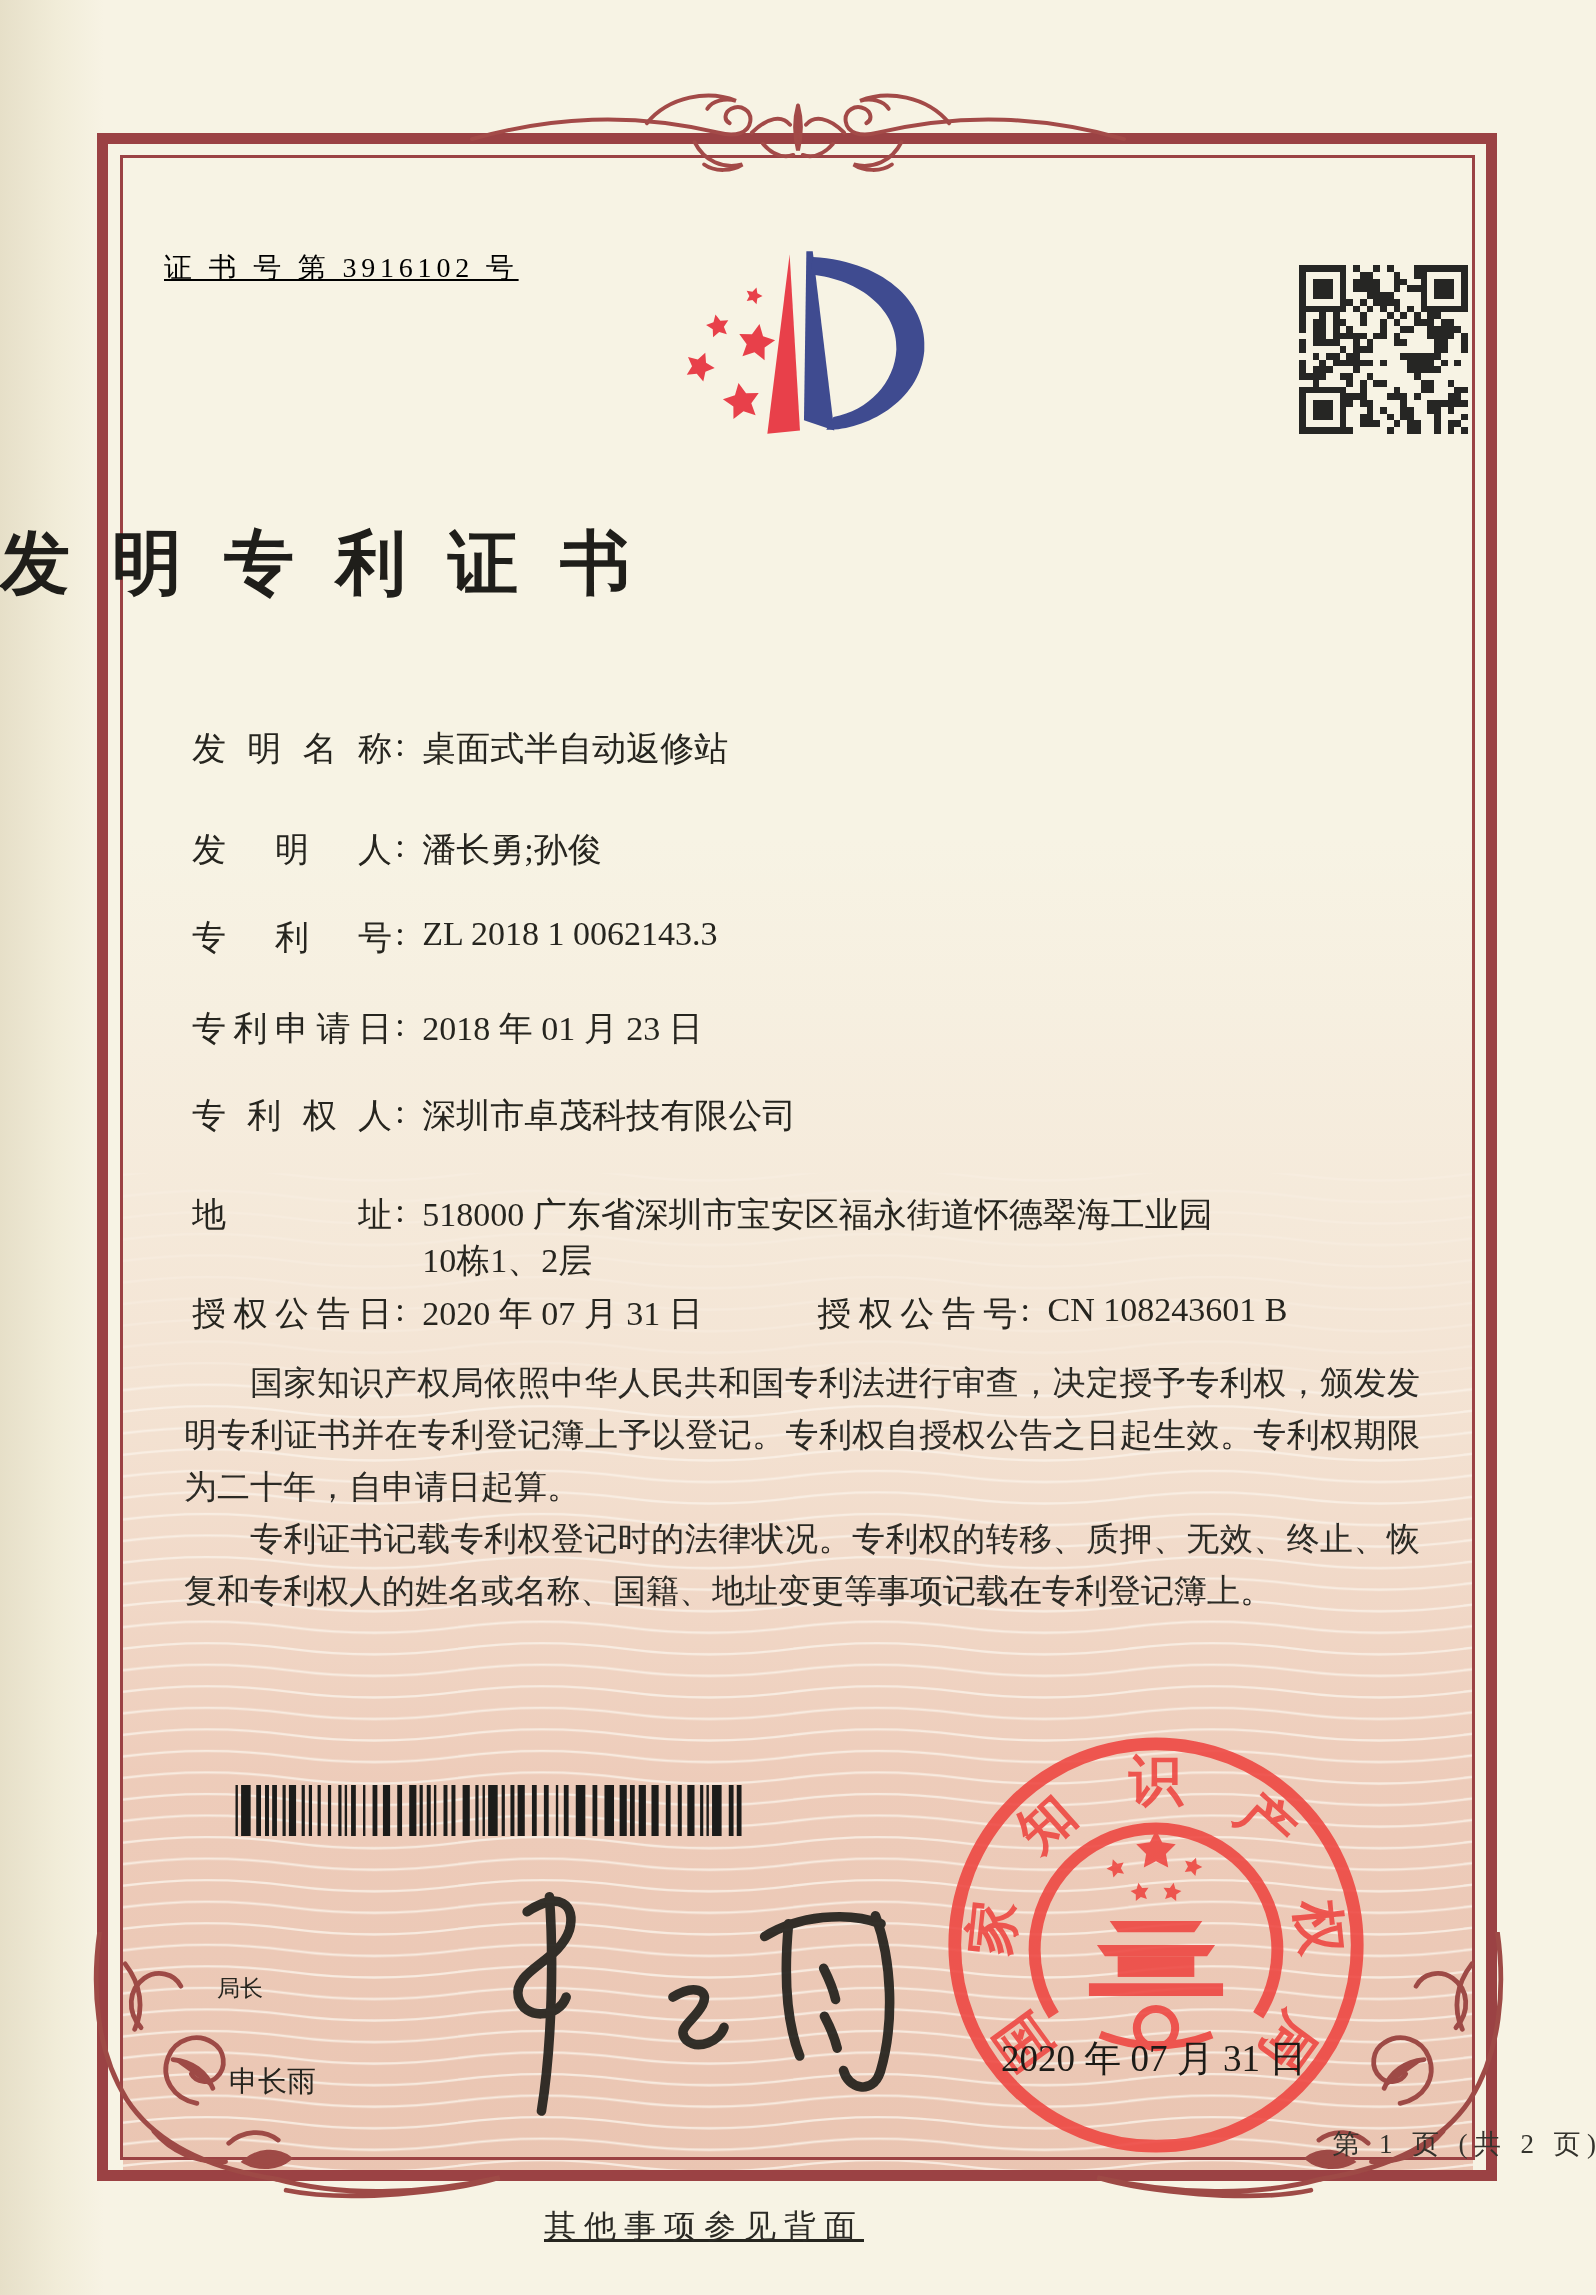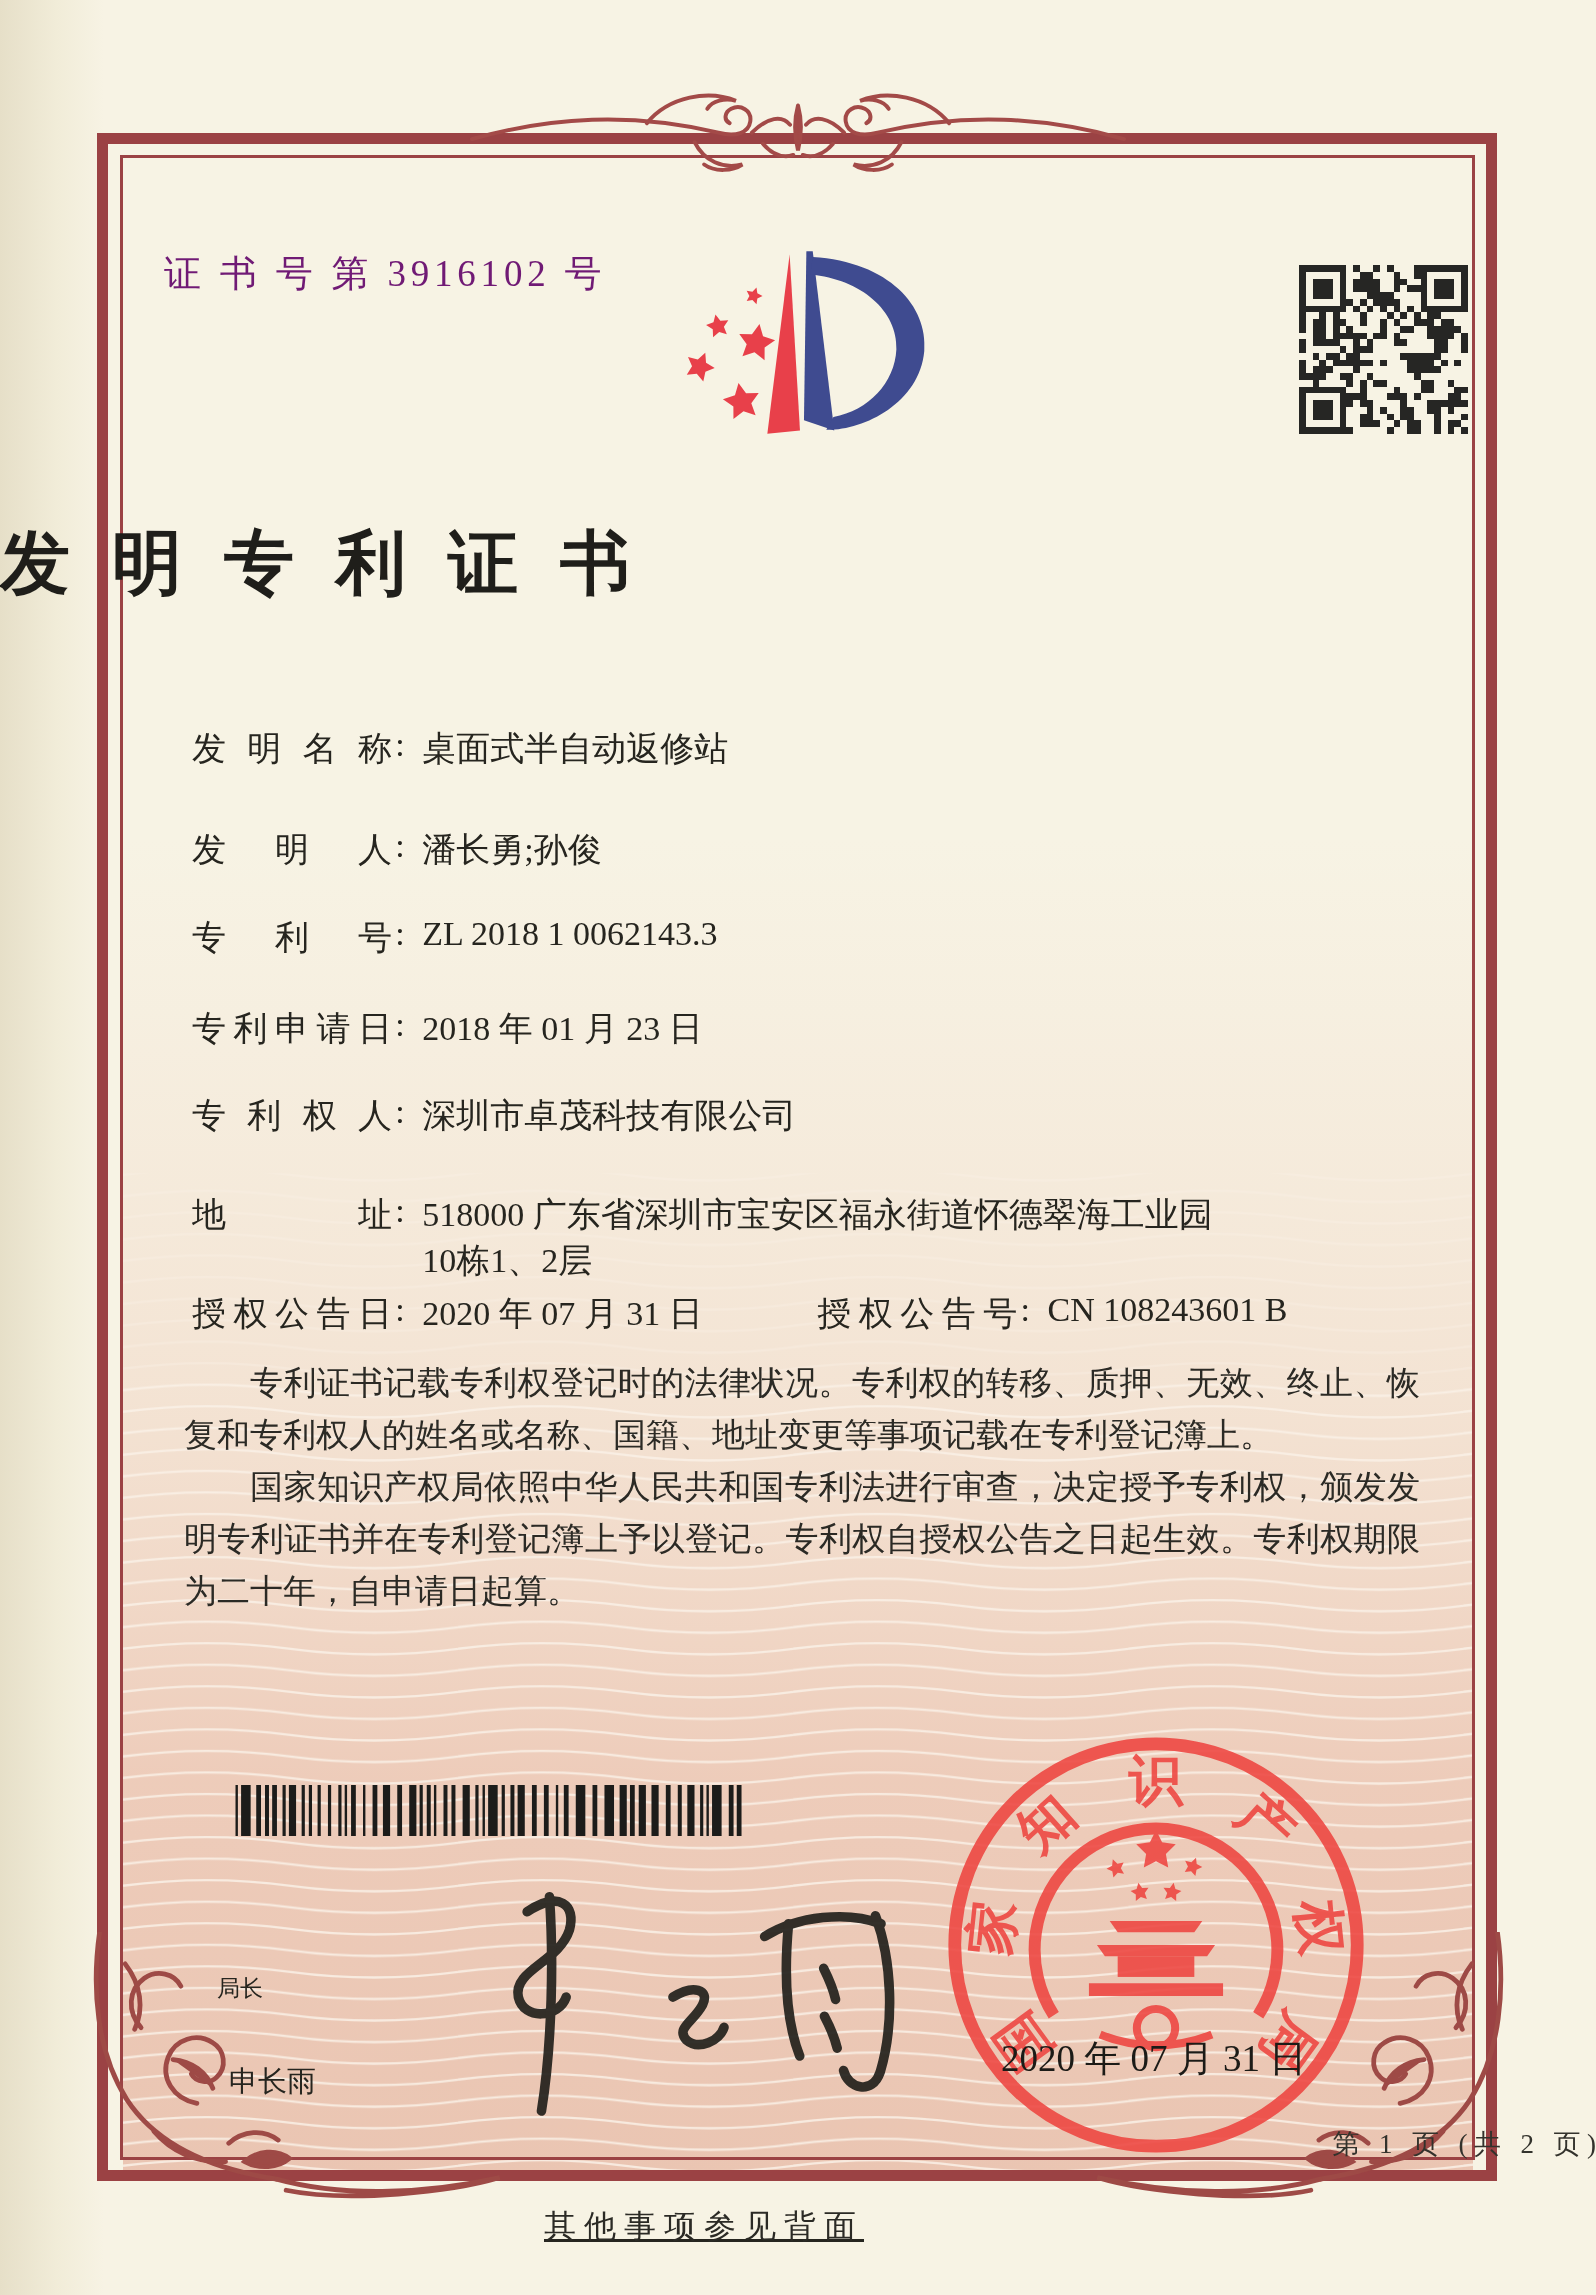--- a/index.html
+++ b/index.html
@@ -9,21 +9,21 @@
     font-family:"Liberation Serif","DejaVu Serif",serif;
     color:#26251f;
   }
   .abs{position:absolute;}
   
   .frame-outer{left:97px;top:133px;width:1400px;height:2048px;border:11.2px solid #9b4244;box-sizing:border-box;z-index:2;}
   .frame-inner{left:120px;top:155px;width:1355px;height:2005px;border:3.2px solid #9b4244;box-sizing:border-box;z-index:2;}
   .tint{left:123px;top:838px;z-index:1;}
   .orn{z-index:3;}
   
-  .cert-number{left:164px;top:249px;font-size:37px;letter-spacing:4.8px;color:#701a75;z-index:4;}
+  .cert-number{left:164px;top:249px;font-size:28px;letter-spacing:4.8px;color:#000000;z-index:4;text-decoration:underline;}
   .logo{left:662px;top:233px;z-index:4;}
   .qr{left:1299px;top:265px;z-index:4;}
   .title-wrap{left:0;top:517px;width:1596px;text-align:left;z-index:4;}
   .title-wrap span{font-size:70px;font-weight:600;letter-spacing:42px;margin-right:-42px;color:#1f1e1a;}
   
   .row{left:192px;font-size:34px;white-space:nowrap;z-index:4;color:#26251f;}
   .lbl{display:inline-block;width:200px;text-align:justify;text-align-last:justify;vertical-align:top;}
   .colon{display:inline-block;margin:0 17.6px 0 3.2px;vertical-align:top;}
   .val{vertical-align:top;}
   .val-wrap{display:inline-block;white-space:normal;width:822px;line-height:46px;}
@@ -361,22 +361,22 @@
   <span class="lbl">地址</span><span class="colon">:</span><span class="val val-wrap">518000 广东省深圳市宝安区福永街道怀德翠海工业园10栋1、2层</span>
 </div>
 <div class="abs row" style="top:1291px">
   <span class="lbl">授权公告日</span><span class="colon">:</span><span class="val">2020 年 07 月 31 日</span>
   <span class="grant2">
     <span class="lbl">授权公告号</span><span class="colon">:</span><span class="val">CN 108243601 B</span>
   </span>
 </div>
 
 <div class="abs body-text">
+  <p>国家知识产权局依照中华人民共和国专利法进行审查，决定授予专利权，颁发发明专利证书并在专利登记簿上予以登记。专利权自授权公告之日起生效。专利权期限为二十年，自申请日起算。</p>
   <p>专利证书记载专利权登记时的法律状况。专利权的转移、质押、无效、终止、恢复和专利权人的姓名或名称、国籍、地址变更等事项记载在专利登记簿上。</p>
-  <p>国家知识产权局依照中华人民共和国专利法进行审查，决定授予专利权，颁发发明专利证书并在专利登记簿上予以登记。专利权自授权公告之日起生效。专利权期限为二十年，自申请日起算。</p>
 </div>
 
 <div class="abs barcode"><svg width="515" height="51" viewBox="0 0 645 64">
       <rect x="0" width="3" height="64" fill="#1c1c1a"></rect>
       <rect x="7" width="12" height="64" fill="#1c1c1a"></rect>
       <rect x="26" width="6" height="64" fill="#1c1c1a"></rect>
       <rect x="37" width="5" height="64" fill="#1c1c1a"></rect>
       <rect x="46" width="6" height="64" fill="#1c1c1a"></rect>
       <rect x="59" width="4" height="64" fill="#1c1c1a"></rect>
       <rect x="67" width="9" height="64" fill="#1c1c1a"></rect>

